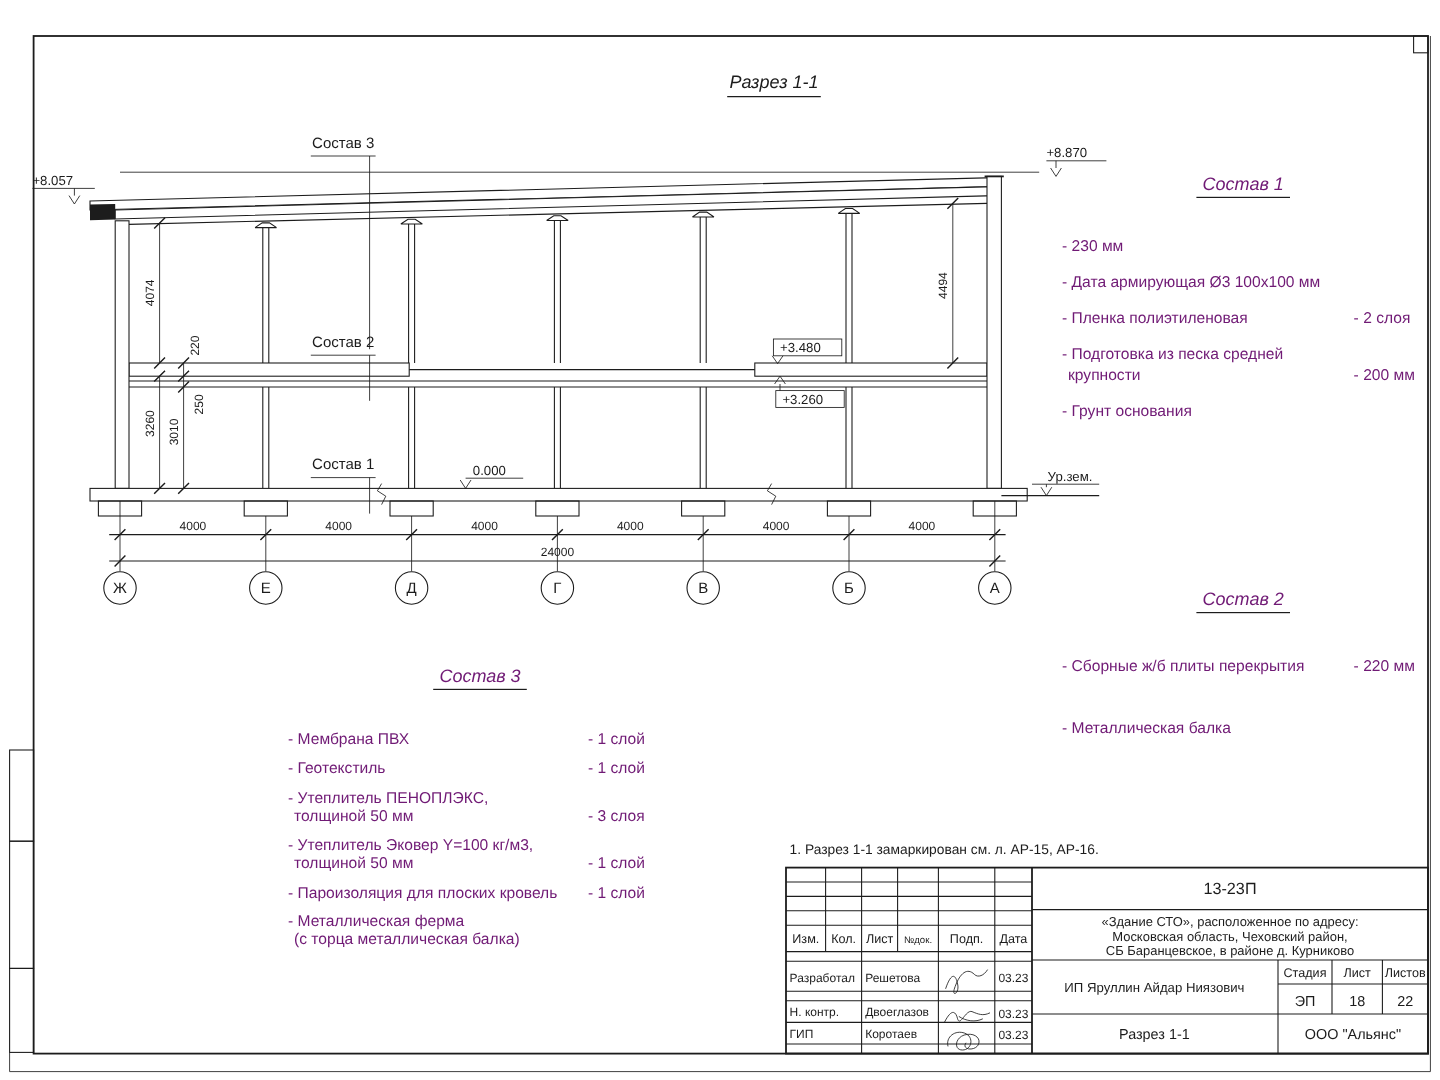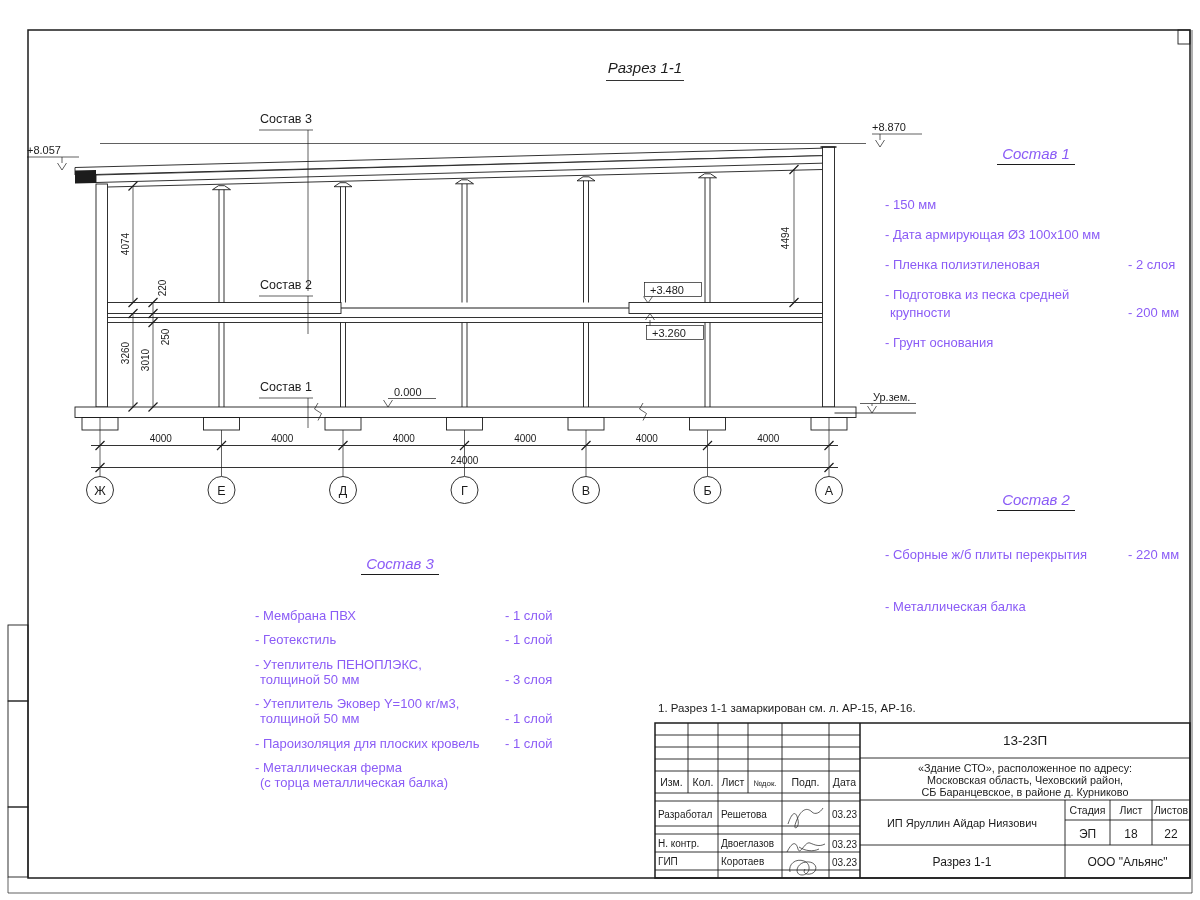--- a/index.html
+++ b/index.html
@@ -1,17 +1,17 @@
 <!DOCTYPE html>
 <html><head>
 <meta charset="utf-8">
 <style>
   html,body{margin:0;padding:0;background:#e8e8e8;}
   #sheet-wrap{position:relative;width:1200px;height:900px;background:#ffffff;overflow:hidden;
-              font-family:"Liberation Sans",sans-serif;color:#8b5cf6;}
+              font-family:"Liberation Sans",sans-serif;color:#701a75;}
   svg text{font-family:"Liberation Sans",sans-serif;fill:#1c1c1c;}
   .ln{stroke:#1c1c1c;stroke-width:0.9;fill:none;}
   .ln2{stroke:#1c1c1c;stroke-width:1.5;fill:none;}
   .thin{stroke:#1c1c1c;stroke-width:0.7;fill:none;}
   .dimtxt{font-size:10px;}
   .axtxt{font-size:12.5px;}
   .elevtxt{font-size:11px;}
   .ledtxt{font-size:12.5px;}
   .ttl{font-size:15px;font-style:italic;}
   .tb-s{font-size:10px;}
@@ -27,21 +27,21 @@
   .sostav-title{text-align:center;font-style:italic;font-size:15px;}
   .sostav-title span{display:inline-block;border-bottom:1px solid #1c1c1c;padding:0 5px 2px;}
   .s-item{display:flex;align-items:flex-end;}
   .s-left{flex:none;}
   .s-l2{padding-left:5px;}
   .s-val{white-space:nowrap;}
   #sostav1 .s-left,#sostav2 .s-left{width:243px;}
   #sostav3 .s-left{width:250px;}
   #sostav1 .s-item{margin-bottom:12px;line-height:18px;}
   #sostav2 .s-item{margin-bottom:14px;line-height:16px;margin-top:36px;}
-  #sostav3 .s-item{margin-bottom:9.5px;line-height:15px;margin-left:15px;}
+  #sostav3 .s-item{margin-bottom:9.5px;line-height:15px;}
   #sostav1 .sostav-title{margin-bottom:31px;}
   #sostav2 .sostav-title{margin-bottom:26px;}
   #sostav3 .sostav-title{margin-bottom:33px;}
 </style>
 </head>
 <body>
 
 <div id="sheet-wrap">
 
 <svg width="1200" height="900" viewBox="0 0 1200 900" style="position:absolute;left:0;top:0;">
@@ -251,21 +251,21 @@
     <text x="1171" y="838" text-anchor="middle" class="tb-l">22</text>
 
     <text x="962" y="866" text-anchor="middle" class="tb-l">Разрез 1-1</text>
     <text x="1127.5" y="866" text-anchor="middle" class="tb-l">ООО "Альянс"</text>
   </g>
 </svg>
 
 <div id="sostav1" class="sostav" style="left:885px;top:146px;width:302px;">
   <div class="sostav-title"><span>Состав 1</span></div>
   <div class="s-item">
-    <div class="s-val">- 150 мм</div>
+    <div class="s-val">- 230 мм</div>
   </div>
   <div class="s-item">
     <div class="s-left">
           <div>- Дата армирующая Ø3 100х100 мм</div>
           <div class="s-l2"></div>
         </div>
     <div class="s-val"></div>
   </div>
   <div class="s-item">
     <div class="s-left">

